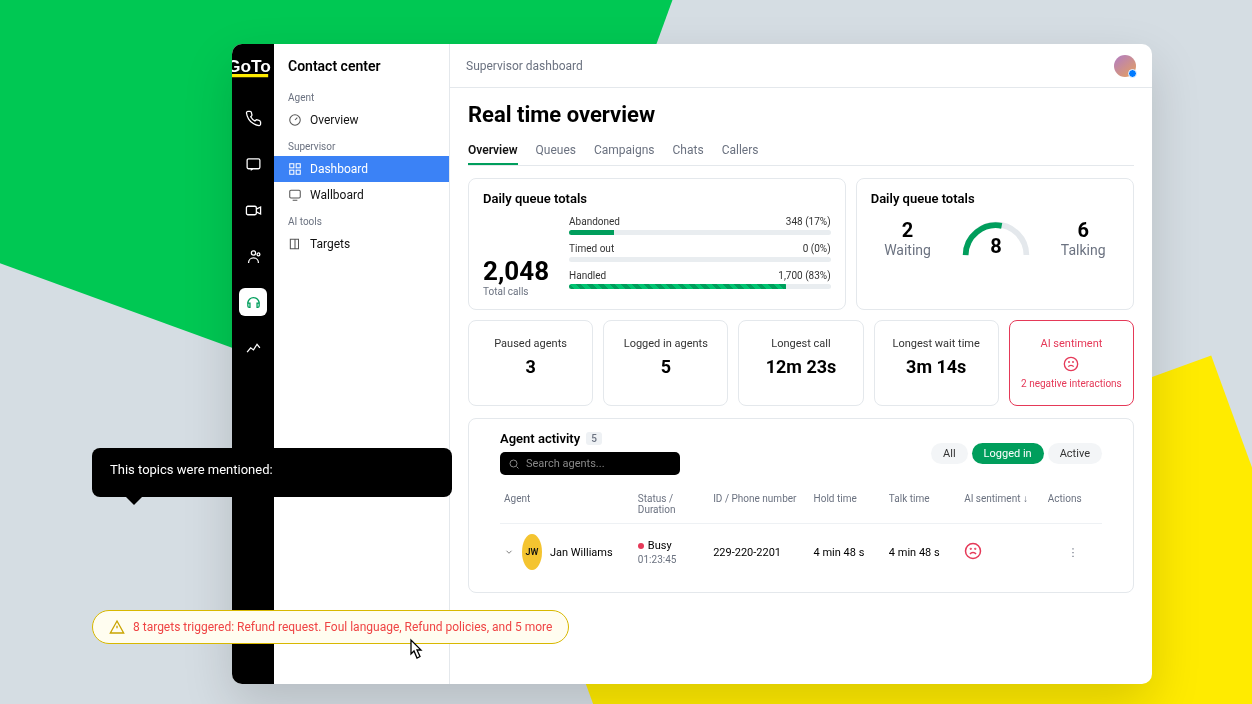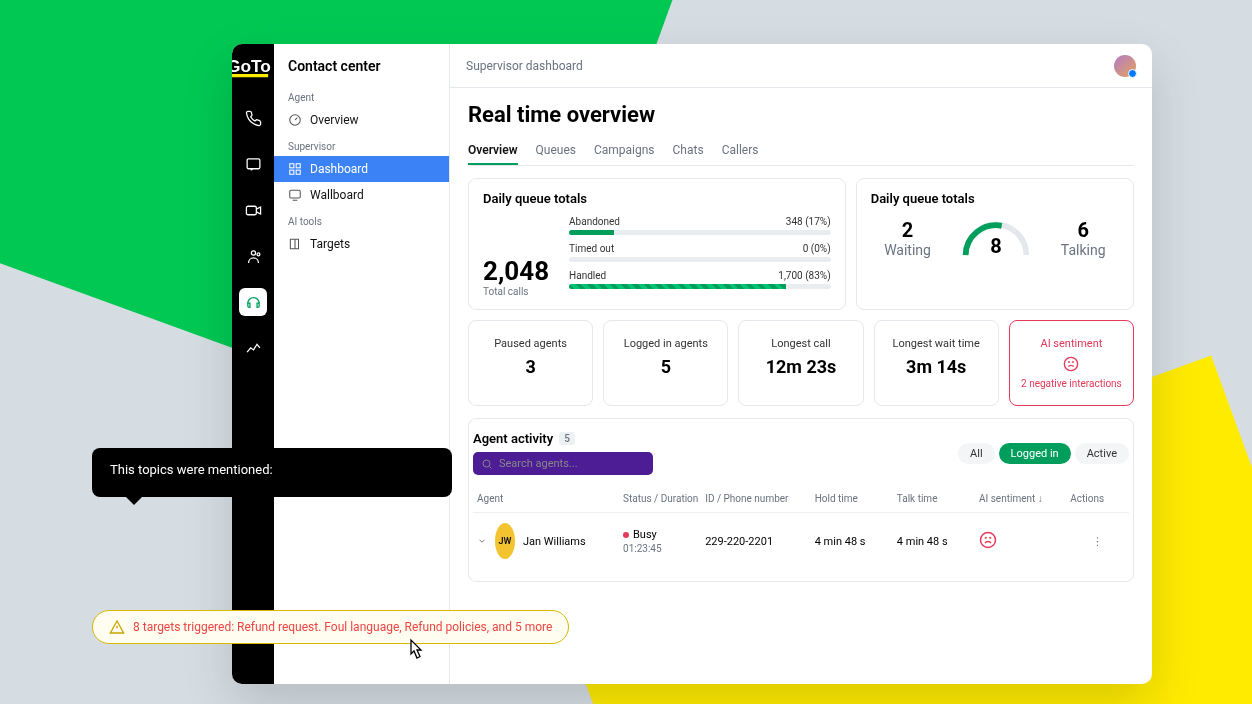--- a/index.html
+++ b/index.html
@@ -69,25 +69,25 @@
 .tiles { display: flex; gap: 10px; margin-bottom: 12px; }
 .tile { flex: 1; border: 1px solid #e4e8ec; border-radius: 8px; padding: 16px 8px; text-align: center; }
 .tile .tlbl { font-size: 11px; color: #333; margin-bottom: 6px; }
 .tile .tval { font-size: 18px; font-weight: 700; }
 .tile.neg { border-color: #e53958; }
 .tile.neg .tlbl, .tile.neg .neg-text { color: #e53958; }
 .tile.neg .face { color:#e53958; margin: 2px 0;}
 .tile.neg .neg-text { font-size:10px; }
 
 
-.activity { border: 1px solid #e4e8ec; border-radius: 8px; padding: 12px 4px; }
+.activity { border: 1px solid #e4e8ec; border-radius: 8px; padding: 12px 31px; }
 .activity-head { display: flex; align-items: center; justify-content: space-between; margin-bottom: 10px; flex-wrap:wrap; gap:8px;}
 .activity-title { font-size: 13px; font-weight: 600; display:flex; align-items:center; gap:6px;}
 .activity-title .count { background:#eef1f4; color:#6b7280; font-size:10px; font-weight:500; padding:1px 5px; border-radius:3px;}
-.search { margin-top:6px; width: 180px; display: flex; align-items: center; gap: 6px; background: #4c1d95; border-radius: 5px; padding: 5px 8px; font-size: 11px; color: #888; }
+.search { margin-top:6px; width: 180px; display: flex; align-items: center; gap: 6px; background: #000000; border-radius: 5px; padding: 5px 8px; font-size: 11px; color: #888; }
 .search svg { width:12px; height:12px; stroke:#888; fill:none; stroke-width:2;}
 .filter-pills { display: flex; gap: 4px; align-items:center;}
 .pill { font-size: 11px; padding: 4px 12px; border-radius: 14px; background: #f3f5f7; cursor: pointer; color:#333;}
 .pill.active { background: #009e5c; color: #fff; }
 
 .table-head { display:grid; grid-template-columns: 1.6fr 0.9fr 1.2fr 0.9fr 0.9fr 1fr 0.6fr; font-size:10px; color:#6b7280; padding:8px 4px; border-bottom:1px solid #eef1f4;}
 .table-row { display:grid; grid-template-columns: 1.6fr 0.9fr 1.2fr 0.9fr 0.9fr 1fr 0.6fr; font-size:11px; padding:10px 4px; align-items:center;}
 .agent-cell { display:flex; align-items:center; gap:8px;}
 .agent-cell .av { width:20px; height:36px; border-radius:50%; background:#f4c430; color:#111; font-size:9px; font-weight:600; display:flex; align-items:center; justify-content:center;}
 .status-cell .busy { display:flex; align-items:center; gap:4px;}

